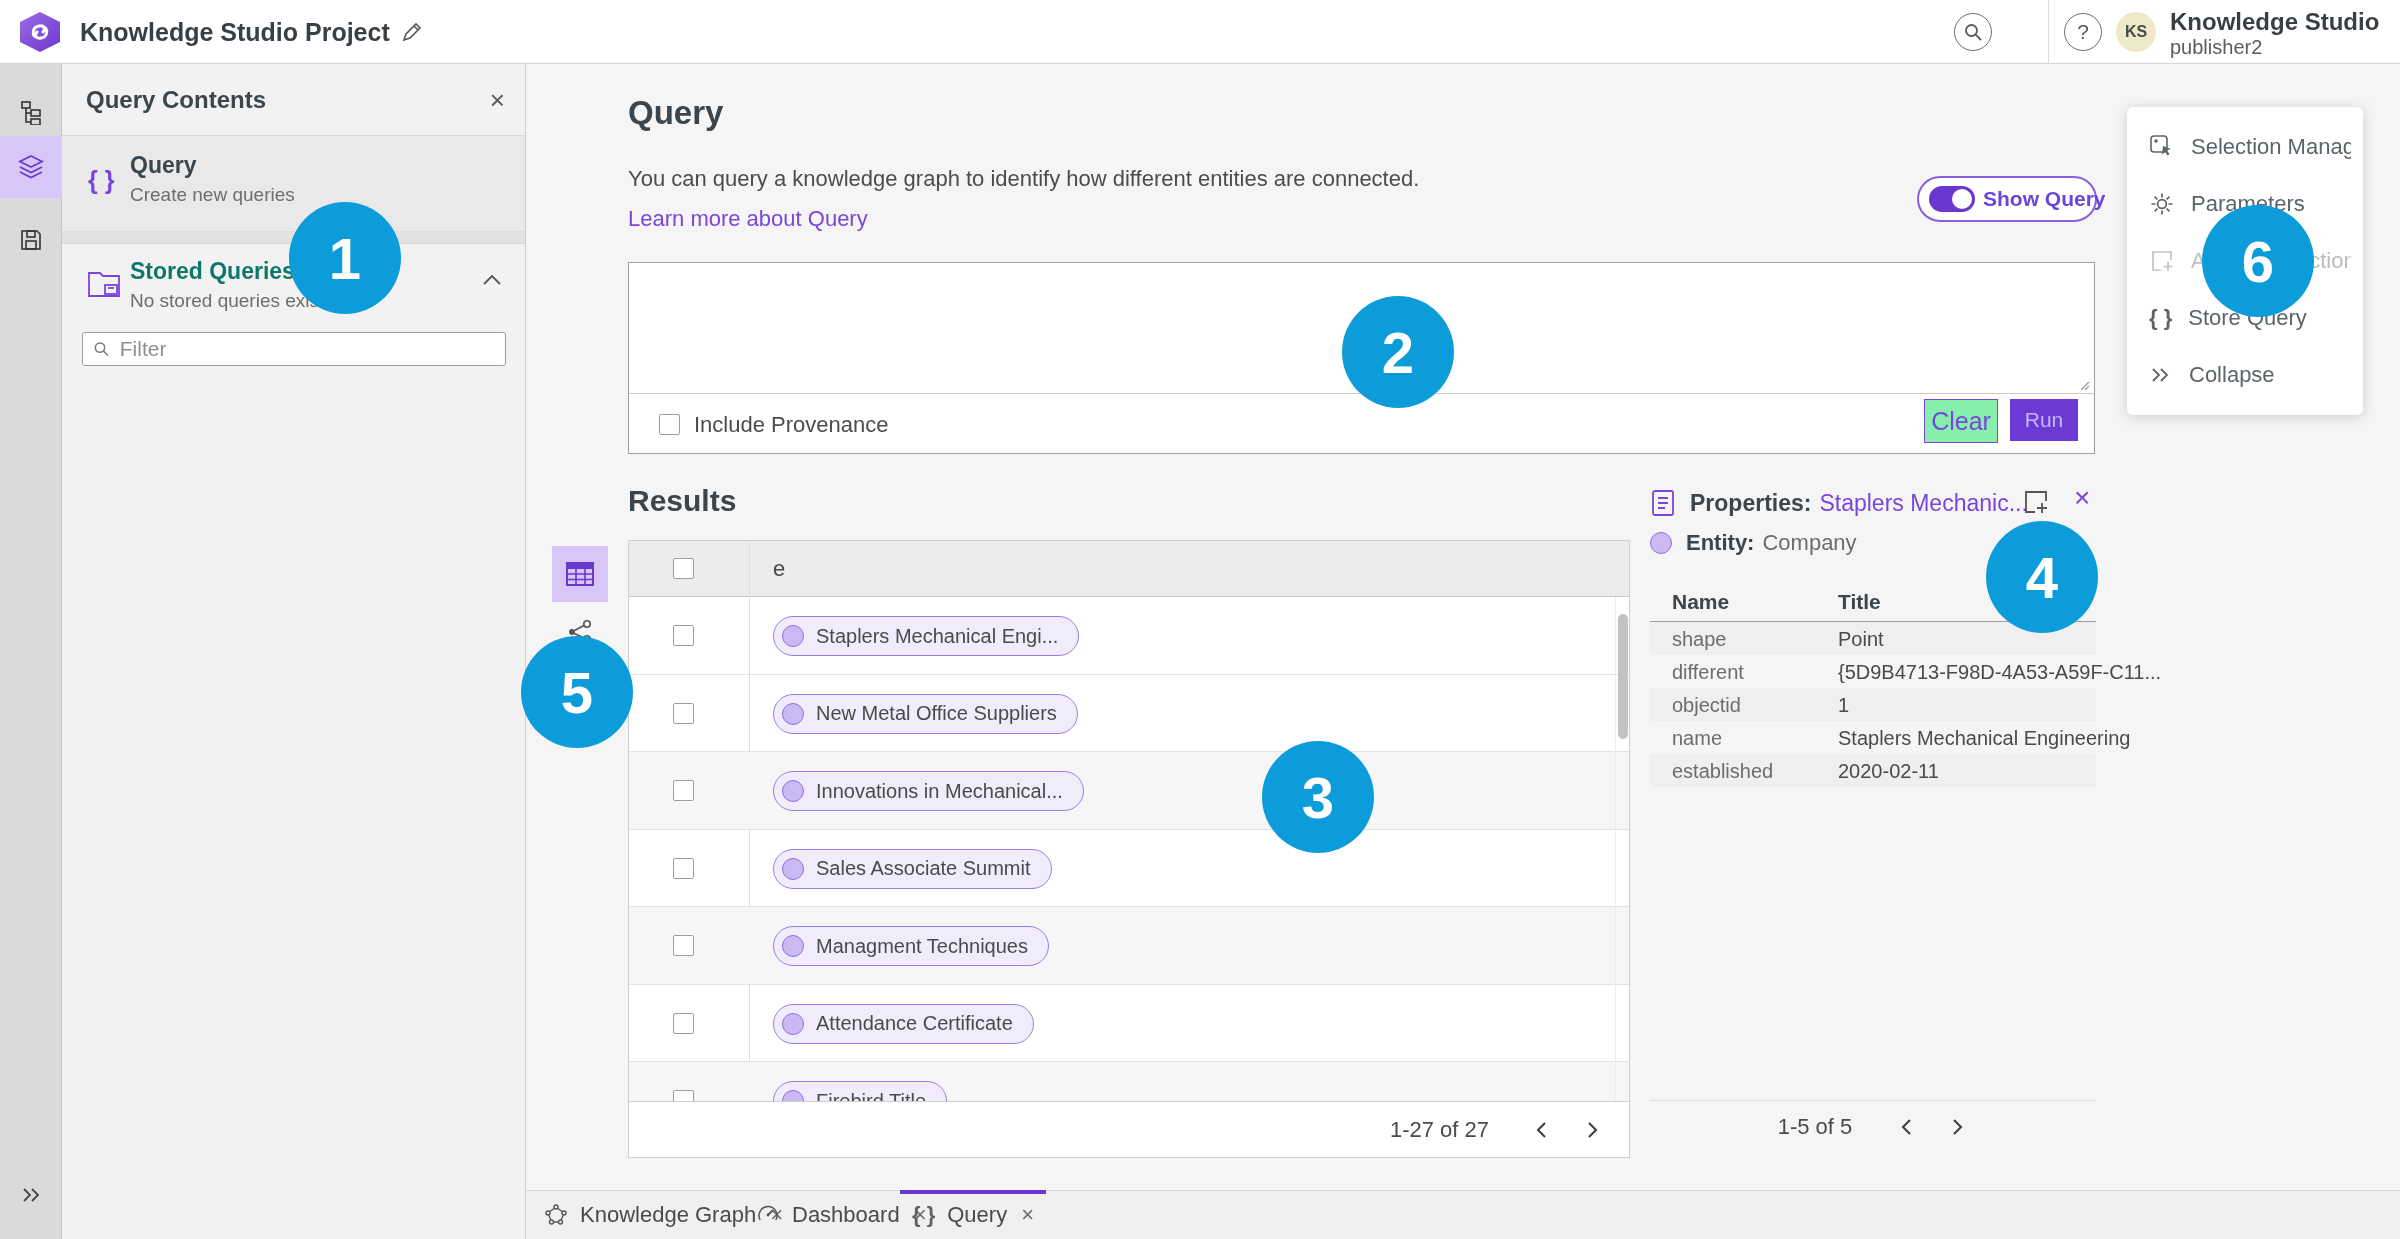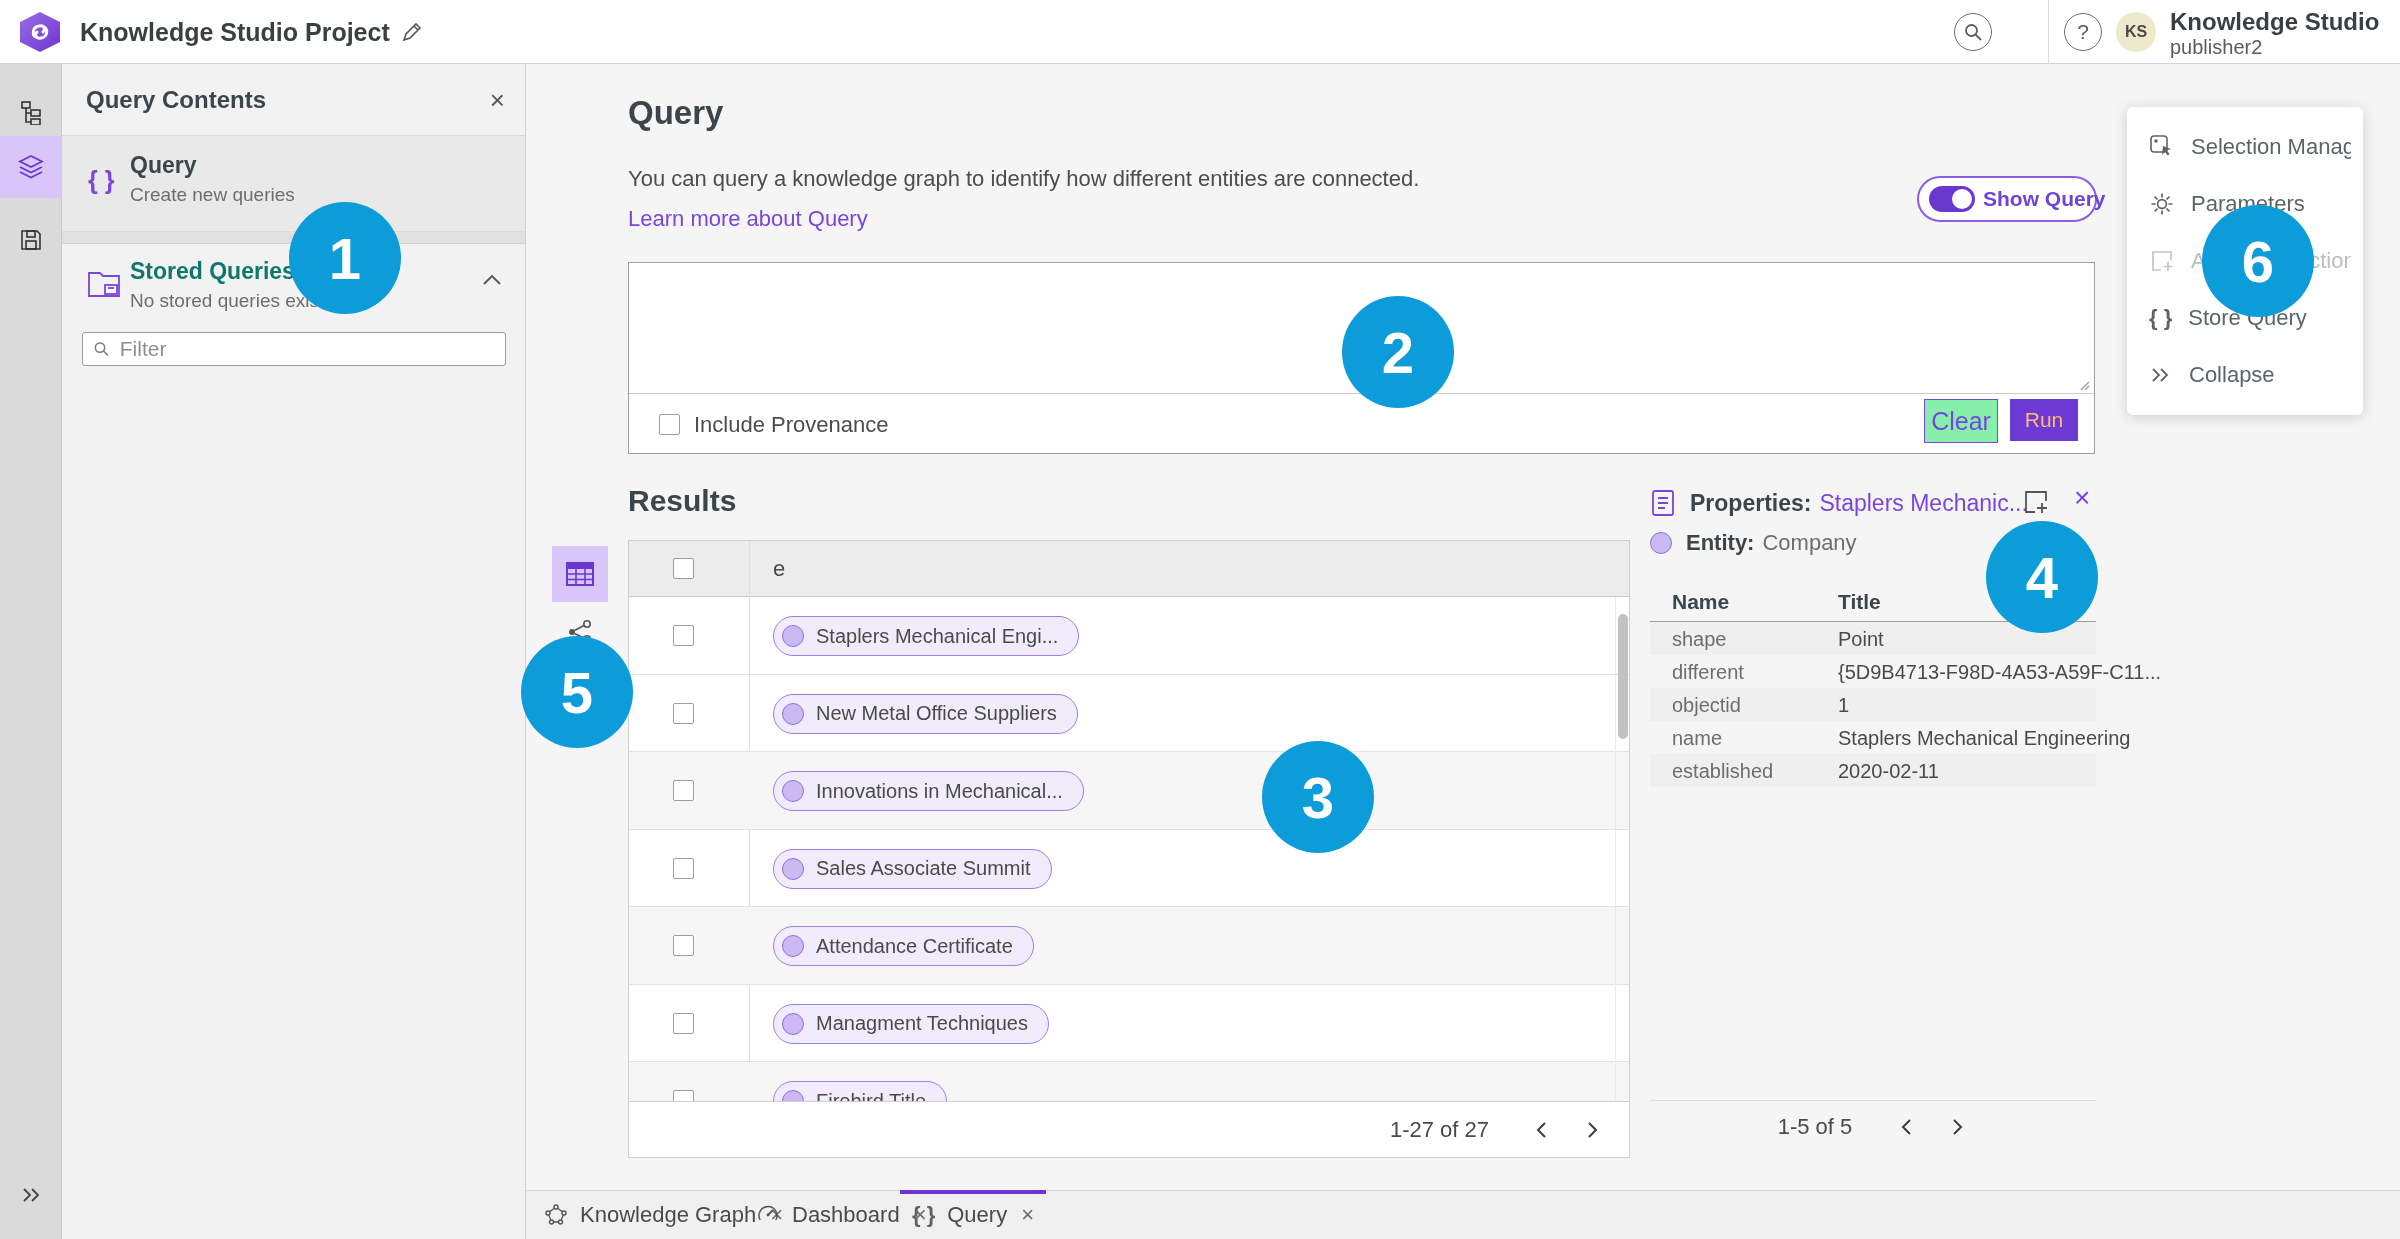--- a/index.html
+++ b/index.html
@@ -54,21 +54,21 @@
   .toggle-label { font-size:21px; font-weight:700; color:#6b44d8; margin-left:8px; white-space:nowrap; }
 
   .editor { position:absolute; left:102px; top:198px; width:1467px; height:192px; background:#fff; border:1px solid #9e9e9e; }
   .editor textarea { position:absolute; left:0; top:0; width:100%; height:129px; border:none; outline:none; resize:none; font-family:"Liberation Mono","DejaVu Sans Mono",monospace; font-size:23px; color:#333; padding:14px 22px; background:transparent; }
   .editor-divider { position:absolute; left:0; top:130px; width:100%; height:1px; background:#cbcbcb; }
   .resize-grip { position:absolute; right:4px; top:114px; }
   .editor-footer { position:absolute; left:0; top:131px; width:100%; height:61px; display:flex; align-items:center; padding-left:30px; }
   .checkbox { width:21px; height:21px; border:1px solid #9e9e9e; border-radius:2px; background:#fff; flex:none; cursor:pointer; }
   .prov-label { font-size:22px; color:#4c4c4c; margin-left:14px; }
   .btn-clear { position:absolute; left:1295px; top:136px; width:74px; height:44px; background:#86efac; border:1px solid #7a45dc; color:#7a45dc; font-size:25px; display:flex; align-items:center; justify-content:center; cursor:pointer; }
-  .btn-run { position:absolute; left:1381px; top:136px; width:68px; height:42px; background:#6c39d5; border:none; color:#fdba74; font-size:21px; display:flex; align-items:center; justify-content:center; cursor:pointer; }
+  .btn-run { position:absolute; left:1381px; top:136px; width:68px; height:42px; background:#6c39d5; border:none; color:#c4b5fd; font-size:21px; display:flex; align-items:center; justify-content:center; cursor:pointer; }
 
   .h2 { position:absolute; left:102px; top:420px; font-size:30px; font-weight:700; color:#3c454b; }
   .view-table-btn { position:absolute; left:26px; top:482px; width:56px; height:56px; background:#d9c6f8; display:flex; align-items:center; justify-content:center; cursor:pointer; }
   .view-graph-btn { position:absolute; left:38px; top:552px; width:32px; height:32px; display:flex; align-items:center; justify-content:center; cursor:pointer; }
 
   .rcard { position:absolute; left:102px; top:476px; width:1002px; height:618px; background:#fff; border:1px solid #cfcfcf; }
   .rcard-header { position:absolute; left:0; top:0; width:100%; height:56px; background:#ececec; border-bottom:1px solid #c9c9c9; }
   .rcard-header .checkbox { position:absolute; left:44px; top:17px; }
   .col-e { position:absolute; left:144px; top:0; line-height:56px; font-size:22px; color:#4a4a4a; }
   .col-divider { position:absolute; left:120px; top:0; width:1px; height:560px; background:#dedede; }
@@ -307,28 +307,28 @@
           <div class="checkbox"></div>
           <div class="chip">
               <div class="chip-dot"></div>
               <div class="chip-label">Sales Associate Summit</div>
             </div>
         </div>
         <div class="rt-row">
           <div class="checkbox"></div>
           <div class="chip">
               <div class="chip-dot"></div>
+              <div class="chip-label">Managment Techniques</div>
+            </div>
+        </div>
+        <div class="rt-row">
+          <div class="checkbox"></div>
+          <div class="chip">
+              <div class="chip-dot"></div>
               <div class="chip-label">Attendance Certificate</div>
-            </div>
-        </div>
-        <div class="rt-row">
-          <div class="checkbox"></div>
-          <div class="chip">
-              <div class="chip-dot"></div>
-              <div class="chip-label">Managment Techniques</div>
             </div>
         </div>
         <div class="rt-row">
           <div class="checkbox"></div>
           <div class="chip">
               <div class="chip-dot"></div>
               <div class="chip-label">Firebird Title</div>
             </div>
         </div>
       </div>

